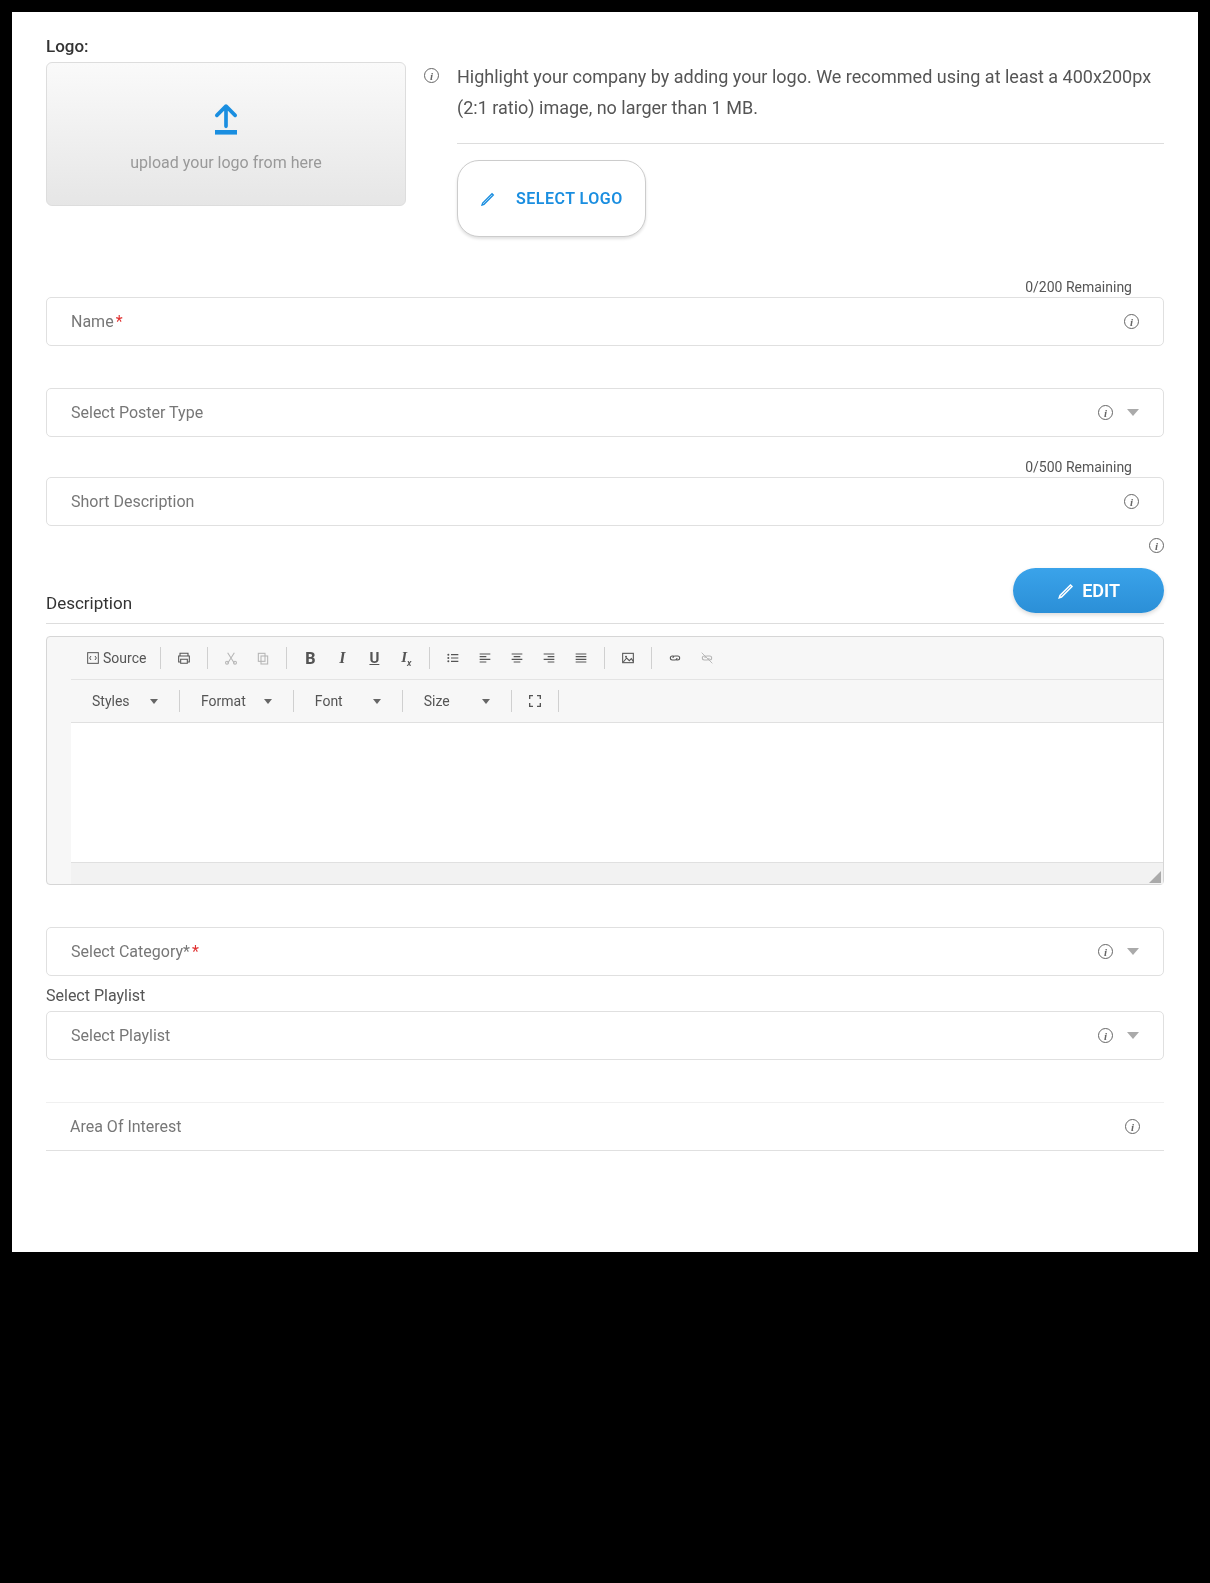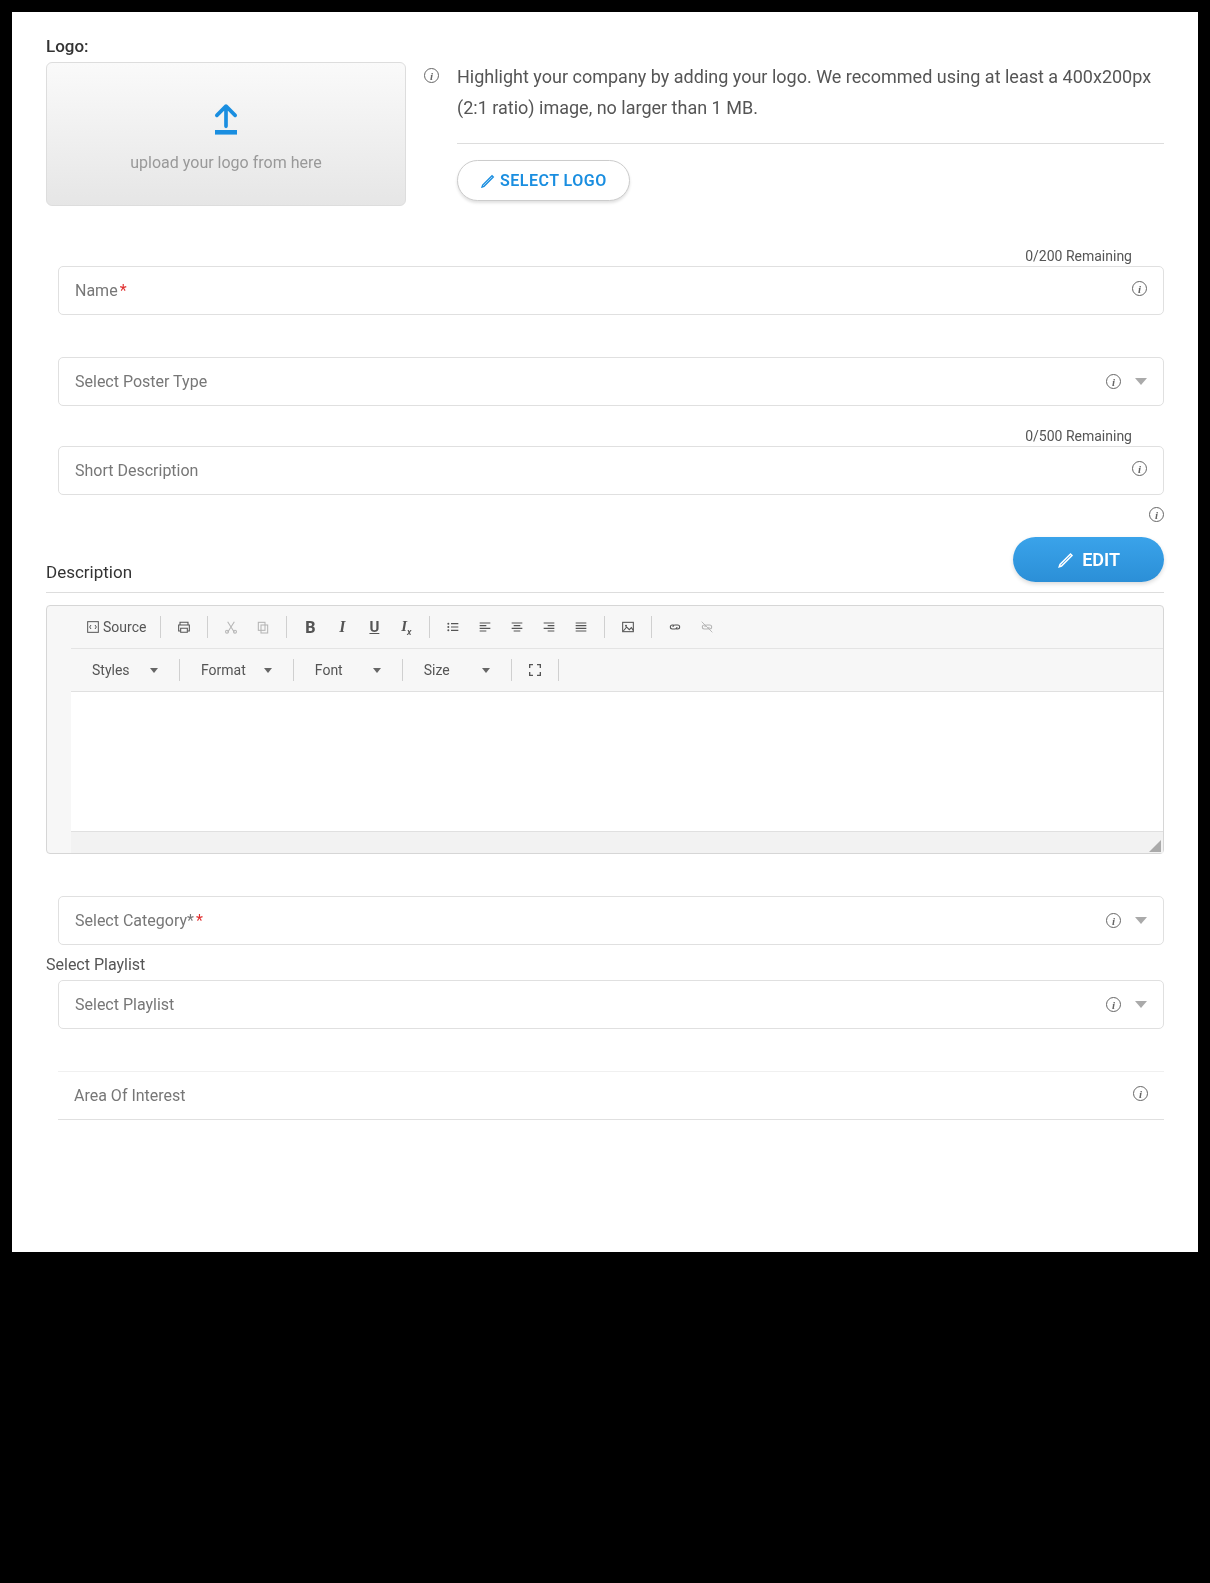--- a/index.html
+++ b/index.html
@@ -10,25 +10,25 @@
   .close-btn { width:28px; height:28px; border:2px solid #1a8ee0; border-radius:5px; display:flex; align-items:center; justify-content:center; color:#1a8ee0; cursor:pointer; }
   .close-btn svg { width:16px; height:16px; }
   .label-top { font-size:17px; font-weight:500; color:#333; margin-bottom:6px; }
   .logo-row { display:flex; gap:18px; align-items:flex-start; position:relative; }
   .upload-box { width:360px; height:144px; border:1px solid #ddd; border-radius:6px; background:linear-gradient(#fafafa,#e6e6e6); display:flex; flex-direction:column; align-items:center; justify-content:center; color:#888; cursor:pointer; }
   .upload-box .up-icon svg { width:44px; height:44px; }
   .upload-box .up-text { margin-top:8px; font-size:16px; color:#999; }
   .info-icon { width:15px; height:15px; border:1.5px solid #666; border-radius:50%; display:inline-flex; align-items:center; justify-content:center; font-size:11px; font-weight:600; font-style:italic; color:#666; font-family:Georgia,serif; cursor:pointer; }
   .logo-right { flex:1; }
   .logo-help { font-size:18px; color:#555; line-height:1.7; padding-bottom:20px; border-bottom:1px solid #ddd; margin-bottom:16px; }
-  .btn-outline { border:1px solid #ccc; border-radius:22px; padding:10px 22px; background:#fff; box-shadow:0 2px 3px rgba(0,0,0,.12); display:inline-flex; align-items:center; gap:4px; color:#1a8ee0; font-weight:600; font-size:16px; letter-spacing:.5px; cursor:pointer; }
+  .btn-outline { border:1px solid #ccc; border-radius:22px; padding:28px 22px; background:#fff; box-shadow:0 2px 3px rgba(0,0,0,.12); display:inline-flex; align-items:center; gap:20px; color:#1a8ee0; font-weight:600; font-size:16px; letter-spacing:.5px; cursor:pointer; }
   .btn-outline svg { width:16px; height:16px; }
   .field-block { margin-top:42px; }
   .counter { text-align:right; font-size:14px; color:#555; margin-bottom:2px; padding-right:32px; }
-  .text-field, .select-field { border:1px solid #e0e0e0; border-radius:5px; padding:14px 16px; display:flex; justify-content:space-between; font-size:16px; color:#666; background:#fff; cursor:text;margin-left:12px; }
+  .text-field, .select-field { border:1px solid #e0e0e0; border-radius:5px; padding:14px 24px; display:flex; align-items:center; justify-content:space-between; font-size:16px; color:#666; background:#fff; cursor:text; }
   .text-field .ph, .select-field .ph { color:#777; display:inline-flex; align-items:center; gap:2px; }
   .select-field { cursor:pointer; }
   .field-right { display:flex; align-items:center; gap:14px; }
   .chev-down { width:0;height:0;border-left:6px solid transparent;border-right:6px solid transparent;border-top:7px solid #aaa; }
   .req-star { color:#e03030; }
   .desc-head-row { display:flex; align-items:flex-end; justify-content:space-between; border-bottom:1px solid #ddd; padding-bottom:10px; position:relative; }
   .desc-info { position:absolute; right:0; top:-30px; }
   .btn-primary { background:linear-gradient(#3aa3ea,#2b8fd7); color:#fff; border:none; border-radius:24px; padding:12px 44px; font-size:18px; font-weight:600; display:inline-flex; align-items:center; gap:7px; cursor:pointer; box-shadow:0 2px 4px rgba(0,0,0,.15); }
   .btn-primary svg { width:18px; height:18px; }
   .editor { border:1px solid #d6d6d6; border-radius:4px; background:#f7f7f7; margin-top:12px;padding-left:24px; }

